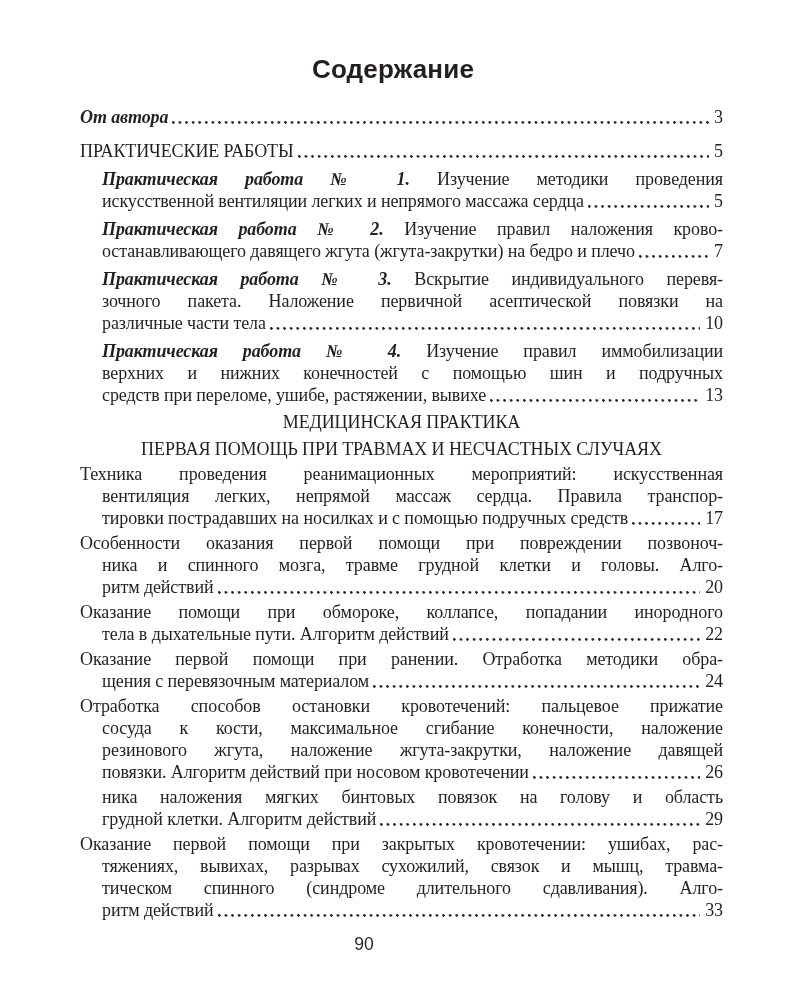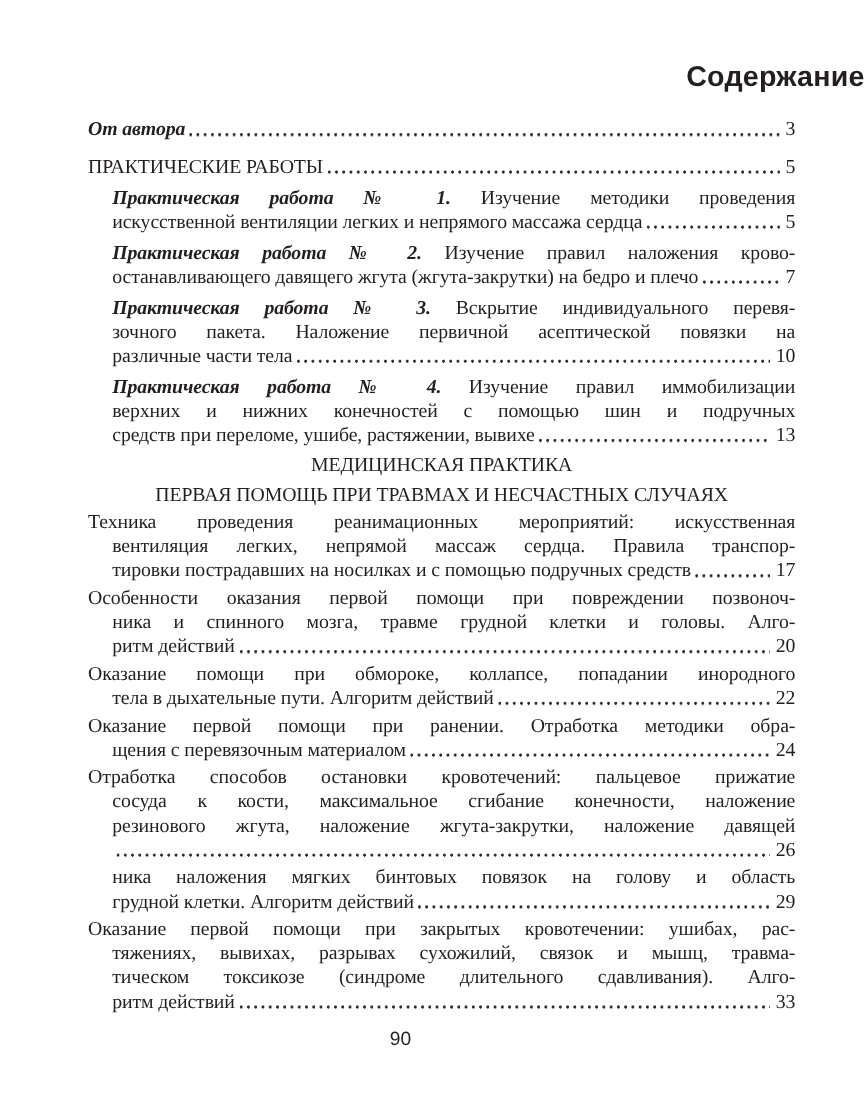--- a/index.html
+++ b/index.html
@@ -1,20 +1,20 @@
 <!DOCTYPE html>
 <html lang="ru"><head>
 <meta charset="utf-8">
 <style>
   html,body{margin:0;padding:0;background:#ffffff;width:786px;height:1000px;overflow:hidden;}
   body{font-family:"Liberation Serif","DejaVu Serif",serif;color:#231f20;
        -webkit-font-smoothing:antialiased;}
   .page{position:relative;width:786px;height:1000px;background:#fff;}
   .doc-title{font-family:"Liberation Sans","DejaVu Sans",sans-serif;font-weight:700;
-       font-size:26px;line-height:30px;text-align:right;margin:0;padding-top:54px;
+       font-size:26px;line-height:30px;text-align:center;margin:0;padding-top:54px;
        letter-spacing:.2px;}
   .content{position:absolute;left:80px;top:106px;width:643px;}
   .entry{font-size:18px;line-height:22px;letter-spacing:-0.1px;}
   .entry.caps{margin-top:12px;}
   .entry.sub{margin-top:6px;}
   .entry.center-h{margin-top:5px;}
   .entry.main{margin-top:3px;}
   .entry.italic-e{margin-top:0;}
   .line{text-align:justify;}
   .line.mid{text-align-last:justify;}
@@ -125,36 +125,37 @@
           <span class="text"><span>щения с перевязочным материалом</span></span>
           <span class="leader"></span>
           <span class="page-num">24</span>
         </div>
       </div>
       <div class="entry main">
         <div class="line first mid"><span>Отработка способов остановки кровотечений: пальцевое прижатие</span></div>
         <div class="line mid"><span>сосуда к кости, максимальное сгибание конечности, наложение</span></div>
         <div class="line mid"><span>резинового жгута, наложение жгута-закрутки, наложение давящей</span></div>
         <div class="line last">
+          <span class="text"><span>повязки. Алгоритм действий при носовом кровотечении</span></span>
           <span class="leader"></span>
           <span class="page-num">26</span>
         </div>
       </div>
       <div class="entry main">
         <div class="line mid"><span>ника наложения мягких бинтовых повязок на голову и область</span></div>
         <div class="line last">
           <span class="text"><span>грудной клетки. Алгоритм действий</span></span>
           <span class="leader"></span>
           <span class="page-num">29</span>
         </div>
       </div>
       <div class="entry main">
         <div class="line first mid"><span>Оказание первой помощи при закрытых кровотечении: ушибах, рас-</span></div>
         <div class="line mid"><span>тяжениях, вывихах, разрывах сухожилий, связок и мышц, травма-</span></div>
-        <div class="line mid"><span>тическом токсикозе (синдроме длительного сдавливания). Алго-</span></div>
+        <div class="line mid"><span>тическом спинного (синдроме длительного сдавливания). Алго-</span></div>
         <div class="line last">
           <span class="text"><span>ритм действий</span></span>
           <span class="leader"></span>
           <span class="page-num">33</span>
         </div>
       </div>
     </div>
   <div class="folio">90</div>
 </div>
 

